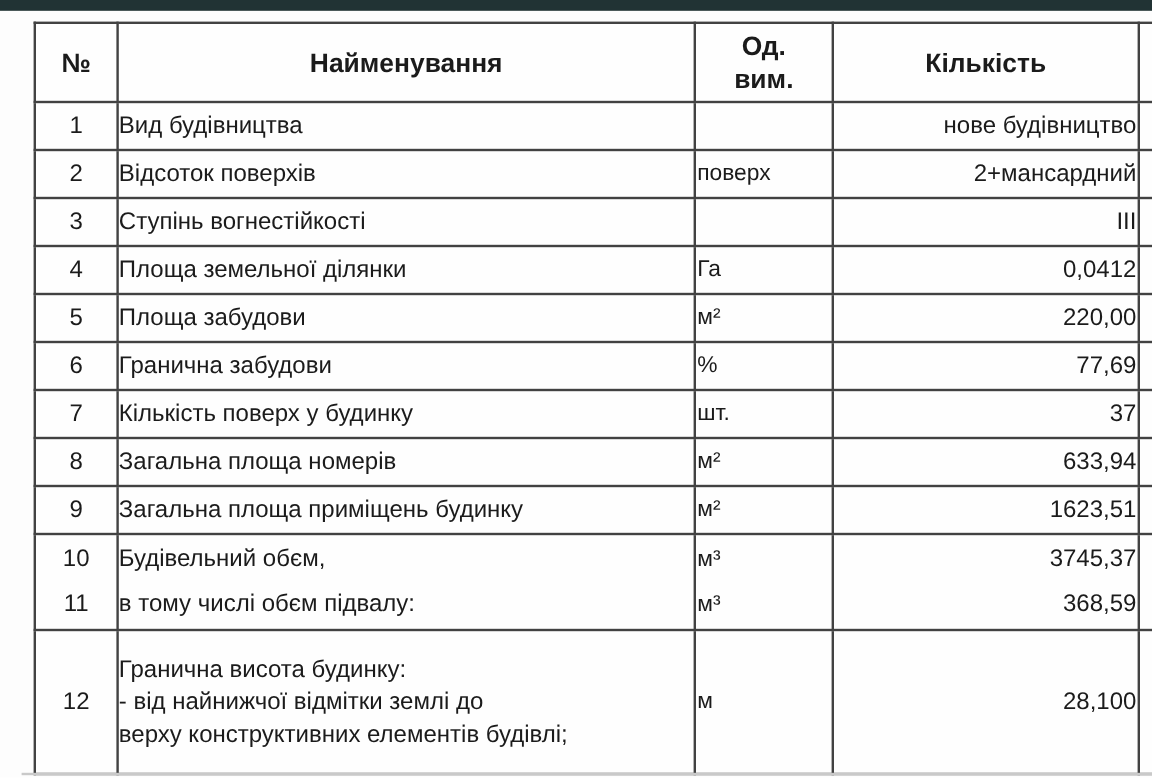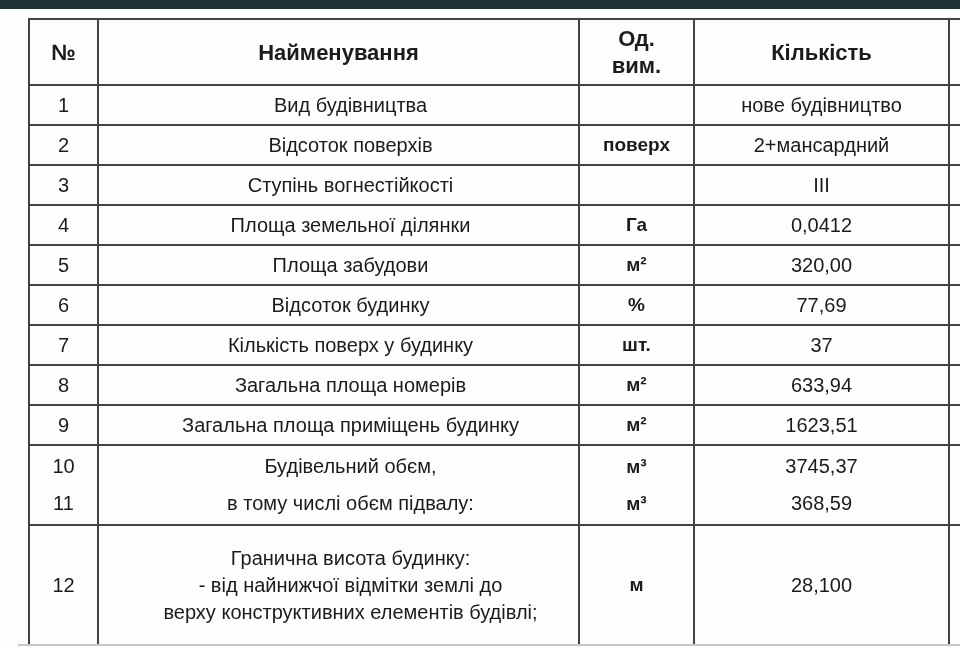--- a/index.html
+++ b/index.html
@@ -24,23 +24,23 @@
     border: 2px solid #424242;
     vertical-align: middle;
     overflow: hidden;
   }
   .spec thead th {
     font-weight: bold; font-size: 22px; line-height: 27px;
     height: 62px; text-align: center; white-space: pre-line;
   }
   .spec td { font-size: 20px; height: 36px; }
   td.c-no   { text-align: center; }
-  td.c-name { text-align: center; padding-left: 25px; }
-  td.c-unit { text-align: center; font-size: 19px; font-weight: bold; }
-  td.c-qty  { text-align: center; }
+  td.c-name { text-align: left; padding-left: 0; }
+  td.c-unit { font-size: 19px; }
+  td.c-qty  { text-align: right; }
   tr.r-tall td { height: 76px; white-space: pre-line; line-height: 37px; margin-top: 36px; }
   tr.r-tall td.c-unit { line-height: 37px; }
   tr.r-last td { height: 116px; }
   tr.r-last td.c-name { white-space: pre-line; line-height: 27px; }
 </style>
 </head>
 <body>
 
 <div class="top-bar" style="background: rgb(33, 51, 52);"></div>
 
@@ -88,26 +88,26 @@
       <td class="c-no">4</td>
       <td class="c-name">Площа земельної ділянки</td>
       <td class="c-unit">Га</td>
       <td class="c-qty">0,0412</td>
       <td></td>
     </tr>
     <tr>
       <td class="c-no">5</td>
       <td class="c-name">Площа забудови</td>
       <td class="c-unit">м²</td>
-      <td class="c-qty">320,00</td>
+      <td class="c-qty">220,00</td>
       <td></td>
     </tr>
     <tr>
       <td class="c-no">6</td>
-      <td class="c-name">Відсоток будинку</td>
+      <td class="c-name">Гранична забудови</td>
       <td class="c-unit">%</td>
       <td class="c-qty">77,69</td>
       <td></td>
     </tr>
     <tr>
       <td class="c-no">7</td>
       <td class="c-name">Кількість поверх у будинку</td>
       <td class="c-unit">шт.</td>
       <td class="c-qty">37</td>
       <td></td>

